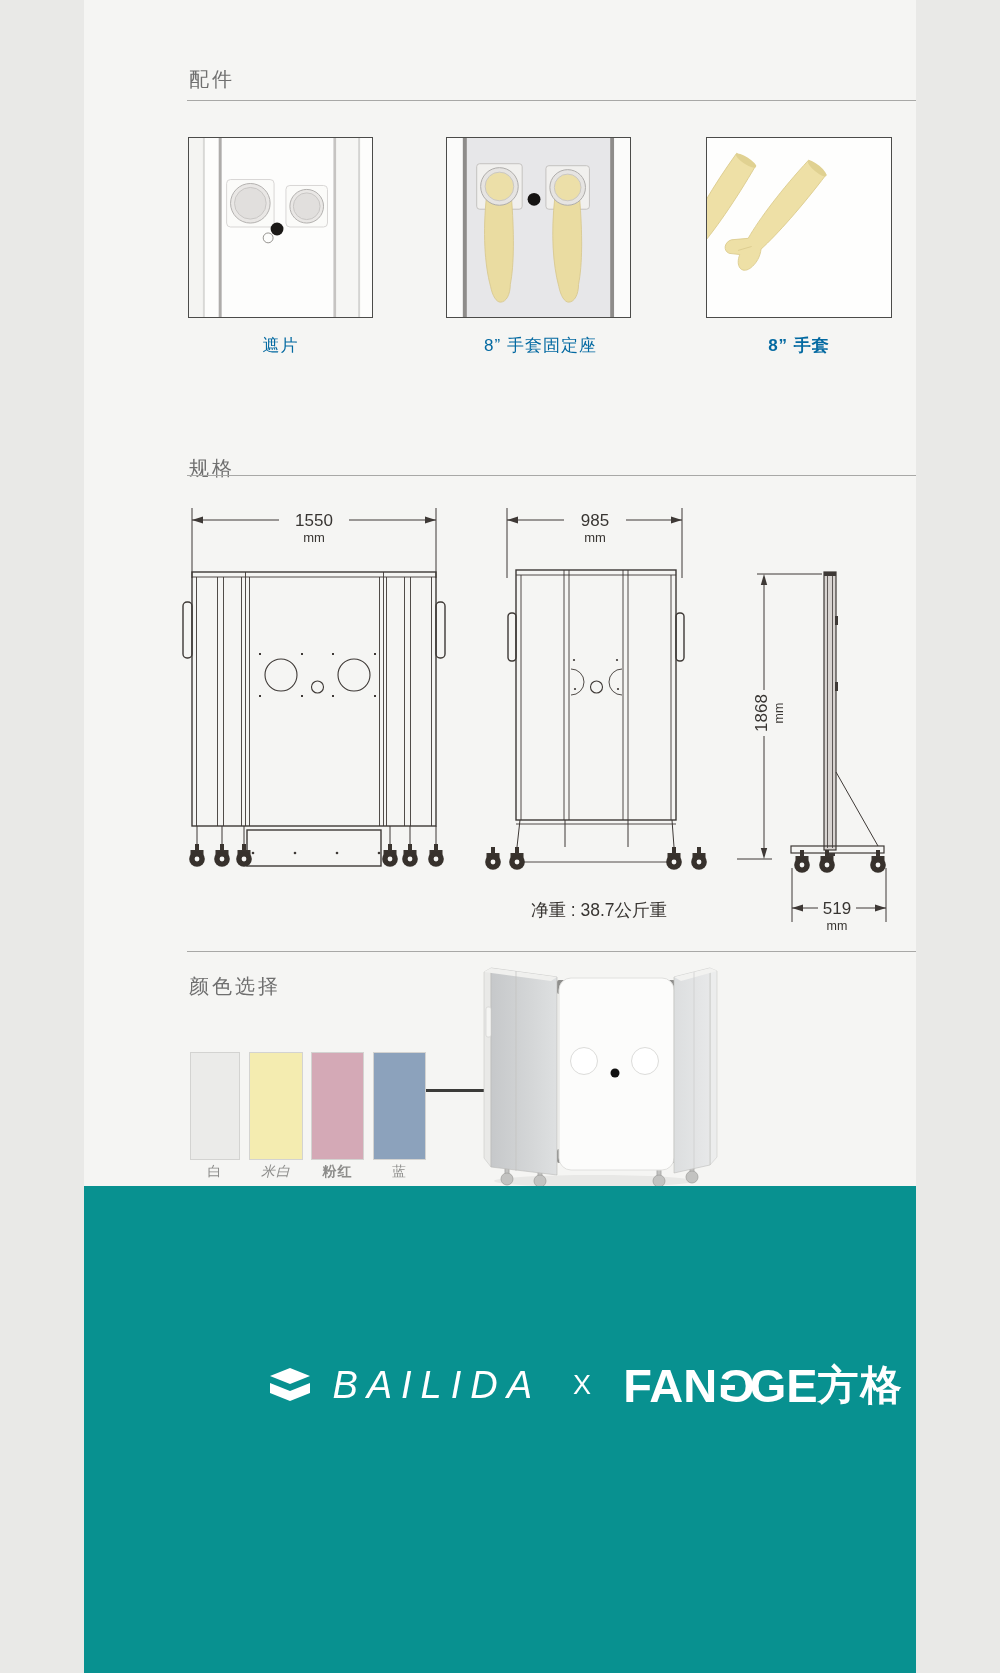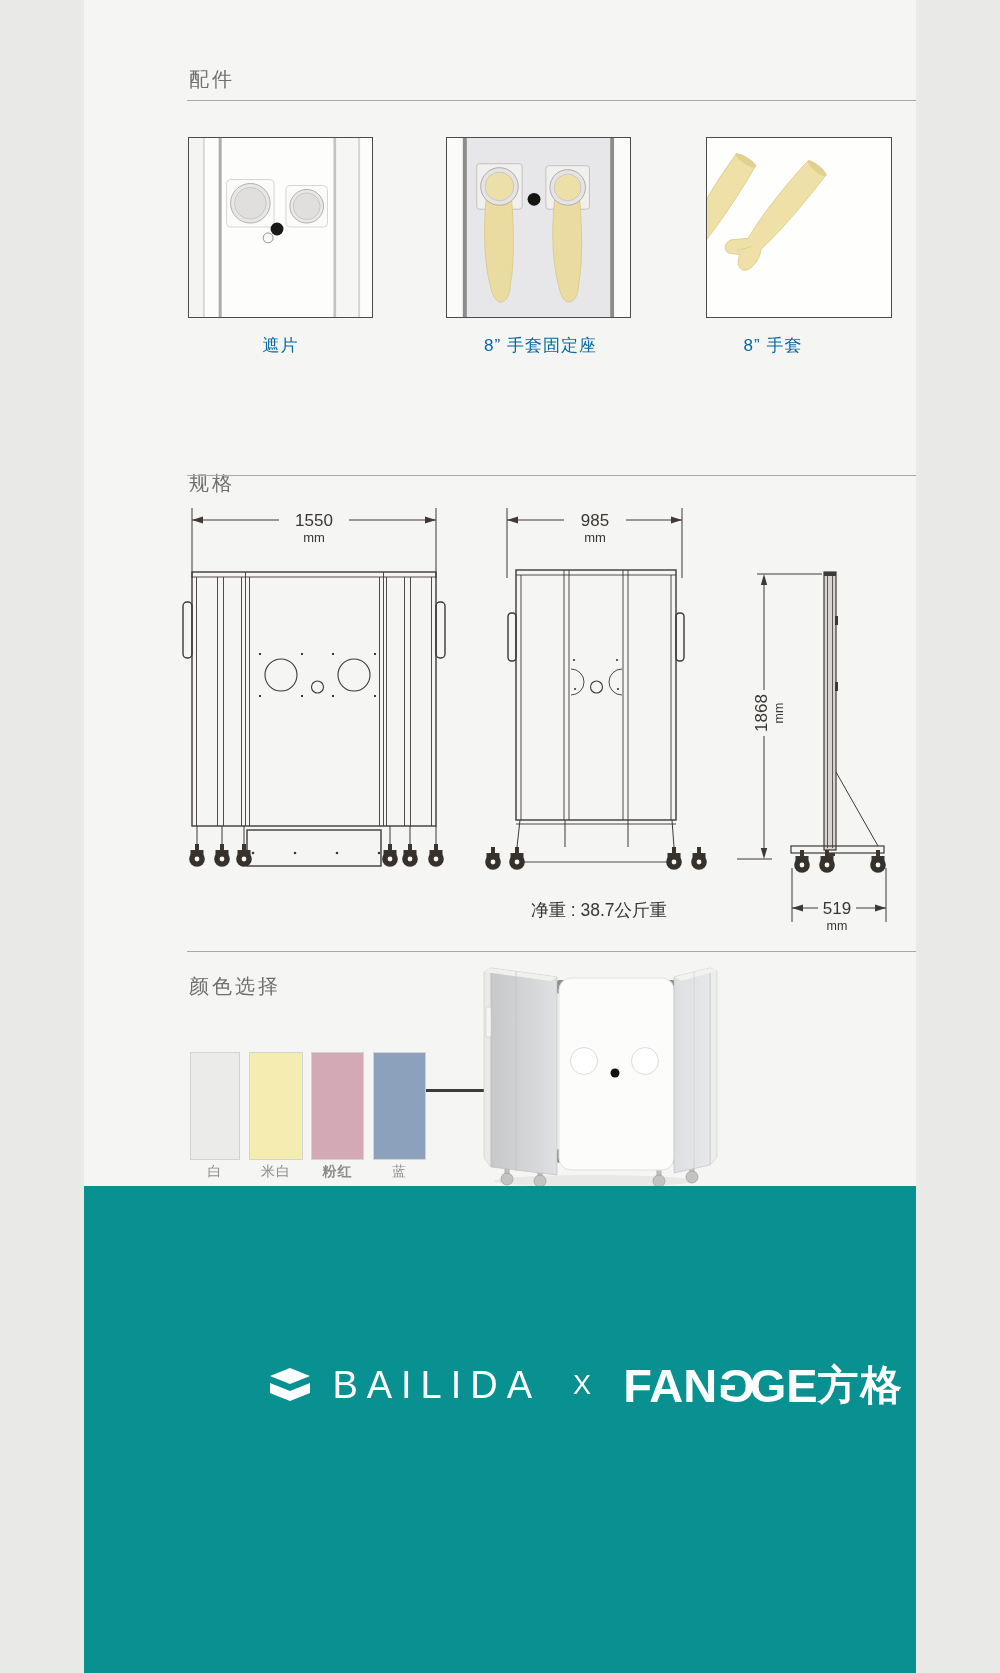--- a/index.html
+++ b/index.html
@@ -24,21 +24,21 @@
   .swatch{position:absolute;top:1052px;height:108px;border:1px solid #d3d3d1;box-sizing:border-box;}
   .swatch-label{position:absolute;top:1163px;text-align:center;font-size:14px;color:#8c8c8a;letter-spacing:1px;}
   .connector-line{position:absolute;left:342px;top:1089px;width:118px;height:2.5px;background:#3b3b39;}
   .connector-dot{position:absolute;left:455px;top:1083px;width:14px;height:14px;border-radius:50%;background:#161616;}
   .booth-svg{position:absolute;left:370px;top:955px;width:280px;height:235px;}
 
   
   .footer{position:absolute;left:0;top:1186px;width:1000px;height:487px;background:#089190;}
   .logo-row{position:absolute;top:172px;left:0;width:100%;display:flex;justify-content:center;align-items:center;gap:28px;color:#ffffff;}
   .bailida{display:flex;align-items:center;gap:16px;}
-  .bailida-text{font-size:38px;letter-spacing:9px;font-weight:500;}
+  .bailida-text{font-size:38px;letter-spacing:9px;font-weight:500;font-style:italic;}
   .logo-x{font-size:27px;font-weight:400;margin:0 4px;}
   .fangge{display:flex;align-items:center;}
   .fangge-latin{font-size:47px;font-weight:700;letter-spacing:0;display:flex;align-items:baseline;}
   .gflip{display:inline-block;transform:scaleX(-1);margin:0 -5px 0 1px;}
   .fangge-cjk{font-size:41px;font-weight:700;letter-spacing:2px;}
 </style>
 </head>
 <body>
 
 <div class="page">
@@ -96,23 +96,23 @@
         <line x1="-2" y1="128" x2="-1" y2="142" stroke="#dbcb8d" stroke-width="0.8"></line>
         <line x1="5" y1="128" x2="6" y2="141" stroke="#dbcb8d" stroke-width="0.8"></line>
       </g>
       <g transform="translate(112,30) rotate(40)">
         <path d="M-12,0 C-14,40 -12,78 -8,100 L-20,112 C-24,118 -20,126 -13,124 L-4,118 C0,130 10,132 13,122 C15,114 13,106 9,100 C12,78 13,40 11,0 Z" fill="#eee0a6" stroke="#dbcb8d" stroke-width="0.8"></path>
         <ellipse cx="0" cy="1" rx="12" ry="3.5" fill="#e0d191"></ellipse>
         <line x1="0" y1="104" x2="-8" y2="116" stroke="#dbcb8d" stroke-width="0.8"></line>
       </g>
     </svg>
   </div>
-  <div class="acc-label" style="left:596px;width:186px;">8” 手套</div>
-
-  <div class="sec-title" style="top:470px;">规格</div>
+  <div class="acc-label" style="left:622px;width:186px;font-weight:bold;">8” 手套</div>
+
+  <div class="sec-title" style="top:455px;">规格</div>
   <div class="rule" style="top:475px;"></div>
 
   <svg class="spec-svg" viewBox="0 0 860 470">
     <defs>
       <g id="cst">
         <rect x="-2" y="0" width="4" height="6" fill="#3a342f"></rect>
         <path d="M-6.5,6 h13 v4.5 a6.5,6.5 0 0 1 -13,0 Z" fill="#3a342f"></path>
         <circle cx="0" cy="15" r="7.8" fill="#37312c"></circle>
         <circle cx="0" cy="15" r="2.4" fill="#f5f5f3"></circle>
       </g>
@@ -273,21 +273,21 @@
 
   <div class="sec-title" style="top:973px;">颜色选择</div>
   <div class="rule" style="top:951px;"></div>
 
   <div class="swatch" style="left: 106px; width: 50px; background: rgb(235, 235, 233);"></div>
   <div class="swatch" style="left: 165px; width: 54px; background: rgb(244, 236, 176);"></div>
   <div class="swatch" style="left: 227px; width: 53px; background: rgb(212, 169, 182);"></div>
   <div class="swatch" style="left: 289px; width: 53px; background: rgb(140, 162, 188);"></div>
 
   <div class="swatch-label" style="left:106px;width:50px;">白</div>
-  <div class="swatch-label" style="left:165px;width:54px;">米白</div>
+  <div class="swatch-label" style="left:165px;width:54px;font-style:italic;">米白</div>
   <div class="swatch-label" style="left:227px;width:53px;font-weight:bold;">粉红</div>
   <div class="swatch-label" style="left:289px;width:53px;">蓝</div>
 
   <div class="connector-line"></div>
   <div class="connector-dot"></div>
 
   <svg class="booth-svg" viewBox="0 0 280 235">
     <defs>
       <linearGradient id="wgL" x1="0" y1="0" x2="1" y2="0">
         <stop offset="0" stop-color="#c6c8ca"></stop>

